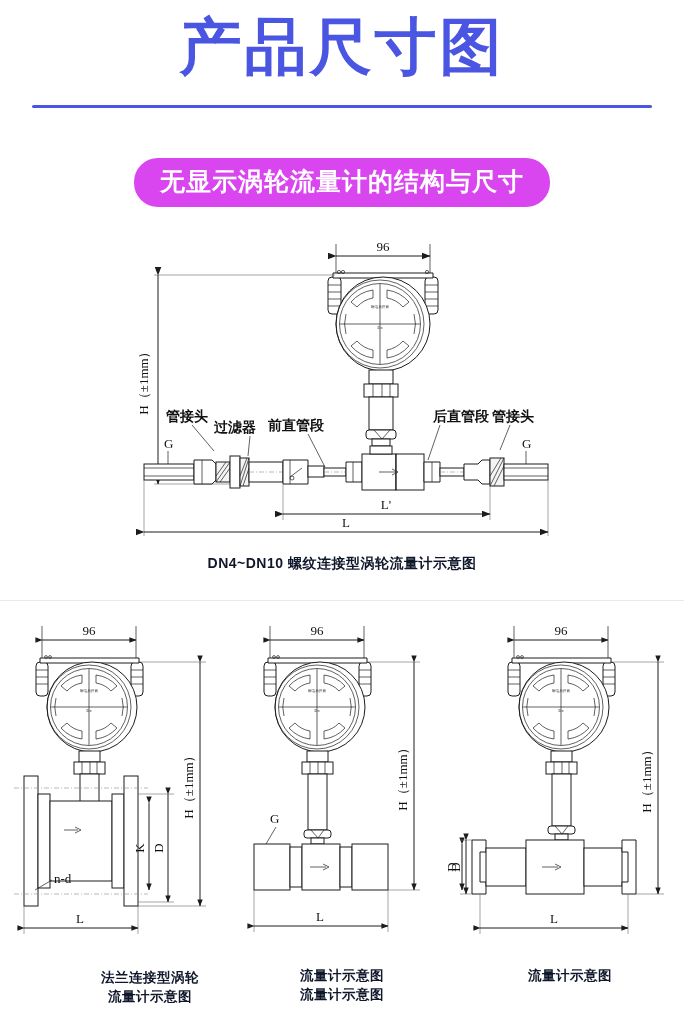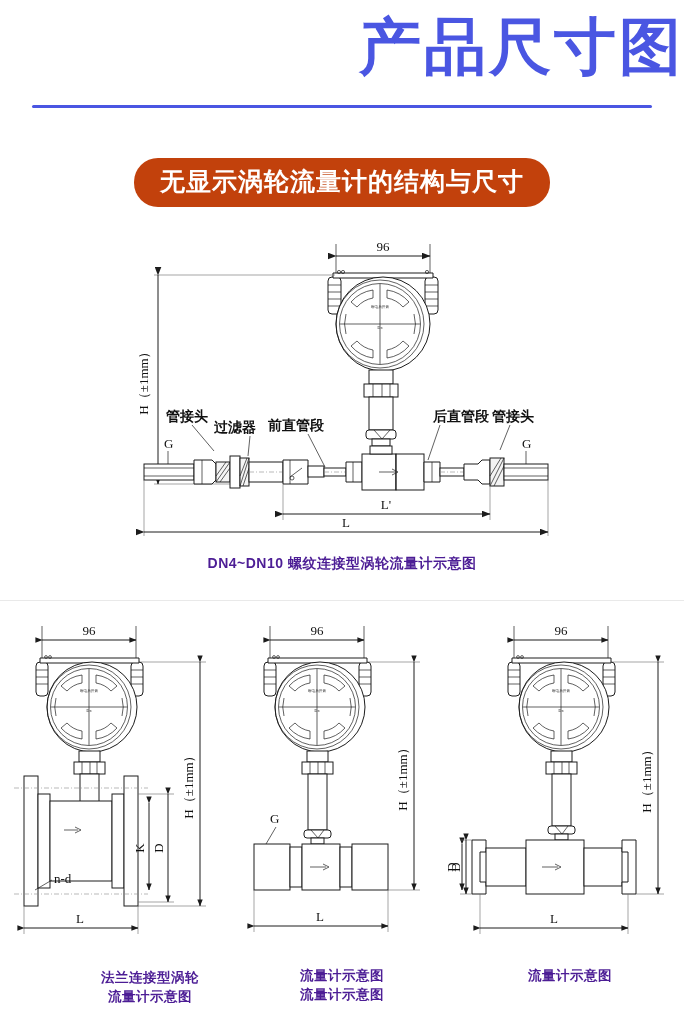--- a/index.html
+++ b/index.html
@@ -15,21 +15,21 @@
     font-family: "Liberation Sans", "DejaVu Sans", sans-serif;
     color: #1a1a1a;
   }
 
   
   .page-title {
     position: absolute;
     top: 8px;
     left: 0;
     width: 684px;
-    text-align: right;
+    text-align: center;
     font-size: 62px;
     line-height: 78px;
     font-weight: 700;
     letter-spacing: 3px;
     color: #4a56e2;
     font-family: "Liberation Sans", "DejaVu Sans", sans-serif;
   }
   .title-rule {
     position: absolute;
     top: 105px;
@@ -37,21 +37,21 @@
     width: 620px;
     height: 3px;
     background: #4a56e2;
     border-radius: 2px;
   }
   .subtitle-pill {
     position: absolute;
     top: 158px;
     left: 50%;
     transform: translateX(-50%);
-    background: #c2410c;
+    background: #d946ef;
     color: #ffffff;
     font-size: 25px;
     line-height: 25px;
     font-weight: 600;
     letter-spacing: 1px;
     padding: 11px 26px 13px 26px;
     border-radius: 24px;
     white-space: nowrap;
   }
 
@@ -69,21 +69,21 @@
     background: #e9e9e9;
   }
 
   
   .caption {
     position: absolute;
     text-align: center;
     font-size: 13.5px;
     line-height: 19px;
     font-weight: 700;
-    color: #4c1d95;
+    color: #0f172a;
     letter-spacing: 0.5px;
   }
   .caption-main {
     top: 554px;
     left: 0;
     width: 684px;
     font-size: 14px;
   }
   .cap-l { top: 968px; left: 0;   width: 228px; padding-left: 36px; }
   .cap-m { top: 966px; left: 228px; width: 228px; }

